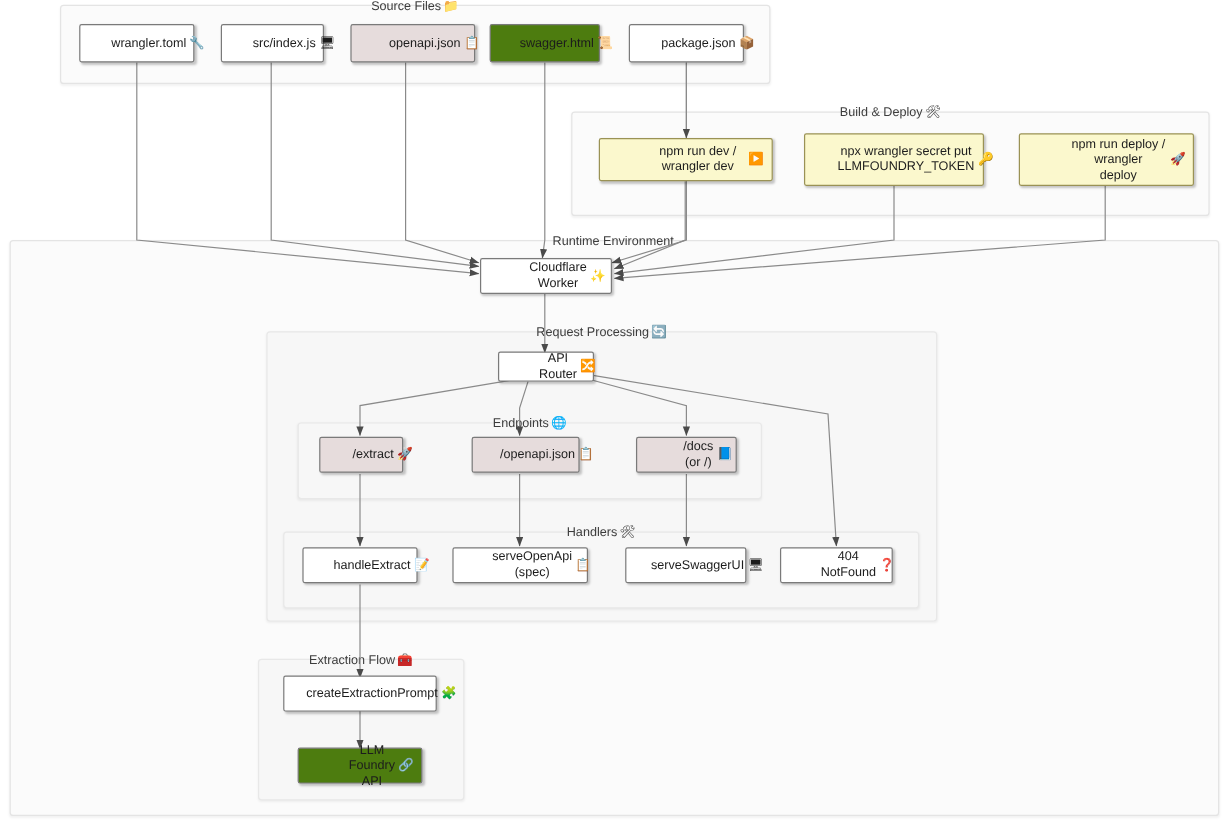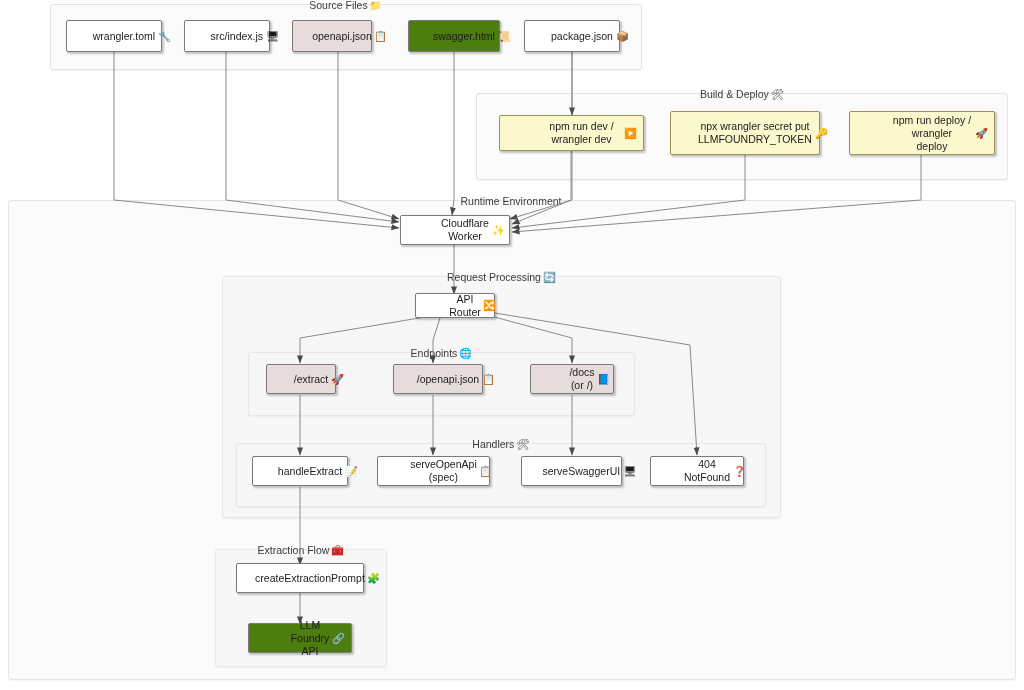--- a/index.html
+++ b/index.html
@@ -168,21 +168,21 @@
   <div class="node fill-white" style="left:66px;top:20px;width:96px;height:32px;">
     <span class="lbl">wrangler.toml</span>
       <span class="ic">🔧</span>
   </div>
 
   <div class="node fill-white" style="left:184px;top:20px;width:86px;height:32px;">
     <span class="lbl">src/index.js</span>
       <span class="ic">🖥</span>
   </div>
 
-  <div class="node fill-pink" style="left:292px;top:20px;width:80px;height:32px;">
+  <div class="node fill-pink" style="left:292px;top:20px;width:104px;height:32px;">
     <span class="lbl">openapi.json</span>
       <span class="ic">📋</span>
   </div>
 
   <div class="node fill-grey" style="left:408px;top:20px;width:92px;height:32px;">
     <span class="lbl">swagger.html</span>
       <span class="ic">📜</span>
   </div>
 
   <div class="node fill-yellow" style="left:499px;top:115px;width:145px;height:36px;">

